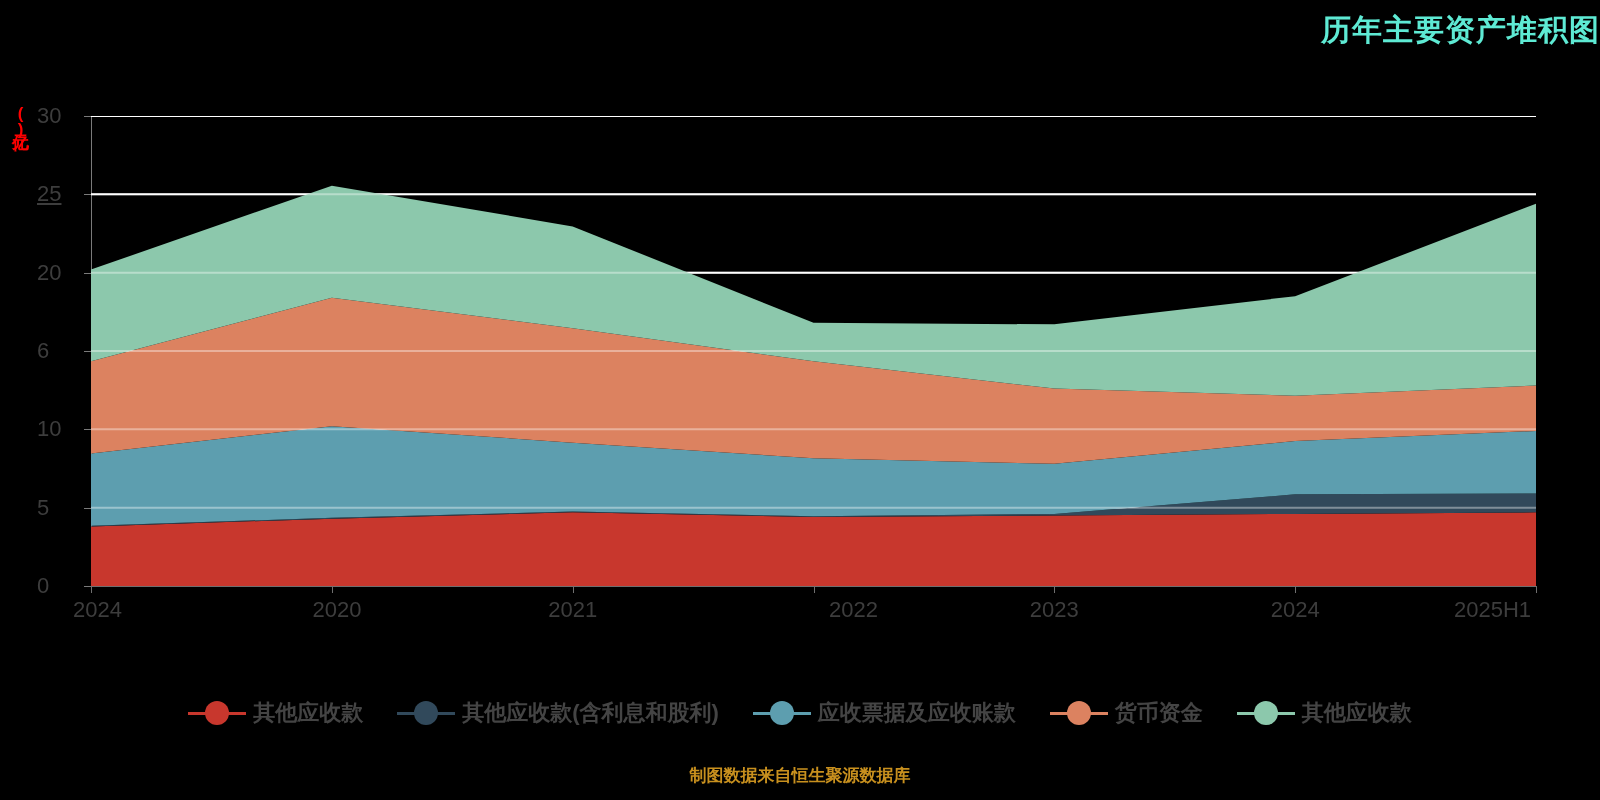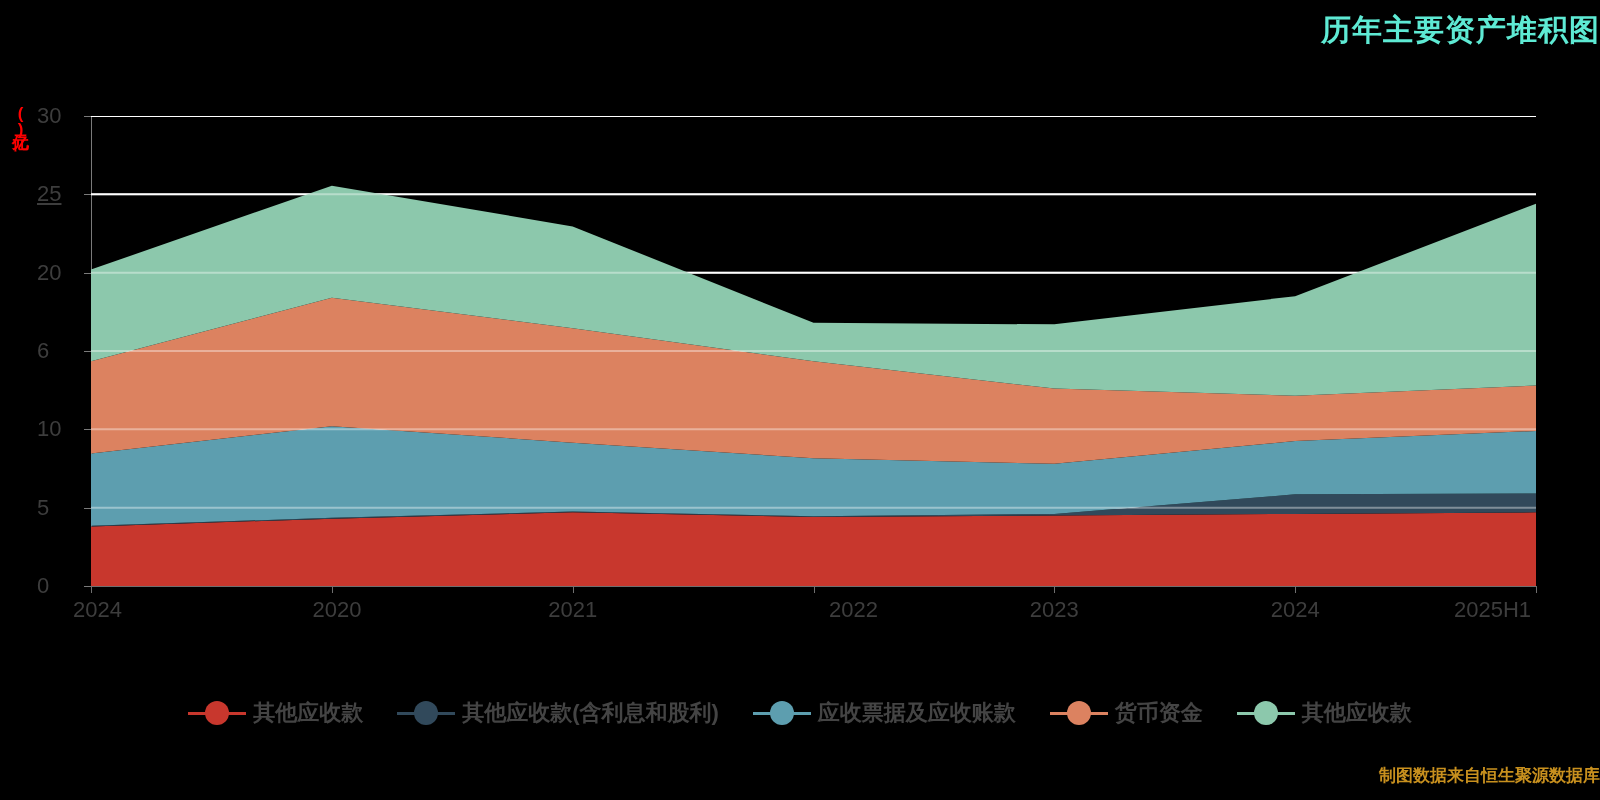--- a/index.html
+++ b/index.html
@@ -134,21 +134,21 @@
     color: #444444;
     white-space: nowrap;
     line-height: 26px;
   }
 
   
   .footer-note {
     position: absolute;
     left: 0; top: 764px;
     width: 1600px;
-    text-align: right;
+    text-align: center;
     font-size: 17px;
     font-weight: bold;
     color: #c8901e;
     line-height: 24px;
     white-space: nowrap;
   }
 </style>
 </head>
 <body>
 

